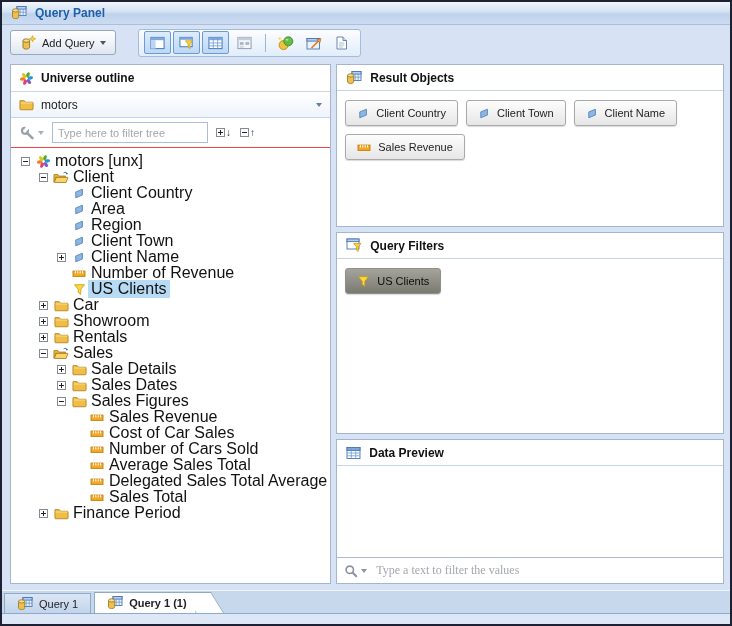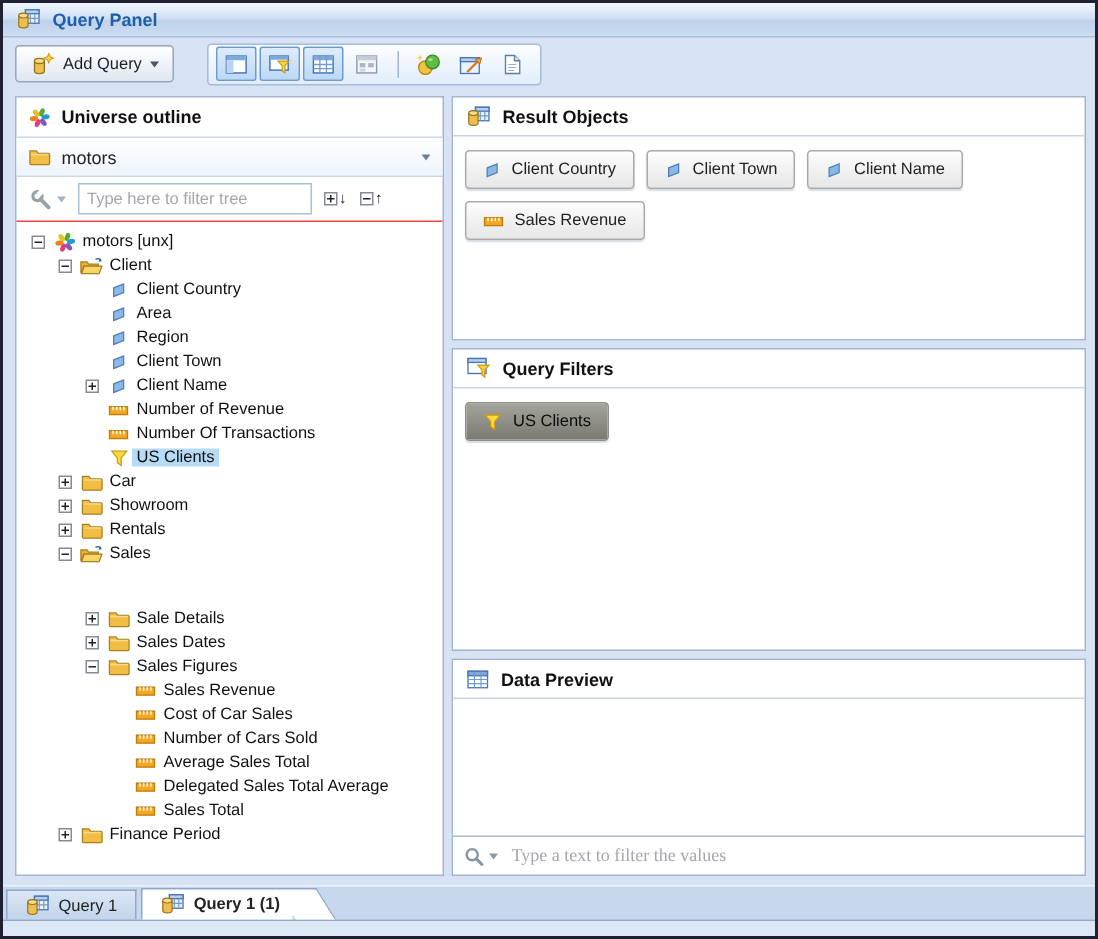--- a/index.html
+++ b/index.html
@@ -49,21 +49,21 @@
                 border-bottom:1px solid #ef4444; }
   .wrench-btn { display:flex; align-items:center; gap:3px; border:none; background:none; padding:0 2px; }
   .wrench-btn .caret { border-top-color:#a7b2bf; }
   .filter-input { width:156px; height:21px; border:1px solid #a8c0dd; font-size:11px; padding:0 5px;
                   color:#333; font-family:inherit; margin-left:3px; }
   .filter-input::placeholder, .preview-input::placeholder { color:#a3a7ad; }
   .pm-btn { display:flex; align-items:center; border:none; background:none; padding:0 1px; margin-left:4px; }
   .pm-arrow { font-size:10px; font-weight:bold; color:#222; line-height:1; margin-left:1px; }
 
   
-  .tree { flex:1; overflow:hidden; padding-top:5px; font-size:11px; color:#111; }
+  .tree { flex:1; overflow:hidden; padding-top:5px; font-size:16px; color:#111; }
   .tree-row { height:16px; display:flex; align-items:center; }
   .slot { flex:0 0 17px; display:flex; align-items:center; justify-content:center; }
   .expander { width:9px; height:9px; border:1px solid #858b94; background:#fff; position:relative; }
   .expander::before { content:""; position:absolute; left:1px; right:1px; top:3px; height:1px; background:#222; }
   .expander.plus::after { content:""; position:absolute; top:1px; bottom:1px; left:3px; width:1px; background:#222; }
   .ticon { flex:0 0 18px; display:flex; align-items:center; justify-content:center; }
   .tlabel { padding:0 3px; white-space:nowrap; }
   .tree-row.selected .tlabel { background:#b8dbf5; }
 
   
@@ -335,30 +335,20 @@
           <div class="tree-row" style="padding-left: 42px;">
             <span class="slot"></span>
             <span class="ticon">
               <svg width="14" height="13" viewBox="0 0 14 13">
                 <rect x="1" y="4.1" width="12" height="5.3" fill="#f7a71f" stroke="#bc7f10" stroke-width="0.9"></rect>
                 <path d="M3.4 4.1v2.4 M5.8 4.1v2.4 M8.2 4.1v2.4 M10.6 4.1v2.4" stroke="#fff" stroke-width="1"></path>
               </svg>
             </span>
             <span class="tlabel">Number of Revenue</span>
           </div>
-          <div class="tree-row" style="padding-left: 42px;">
-            <span class="slot"></span>
-            <span class="ticon">
-              <svg width="14" height="13" viewBox="0 0 14 13">
-                <rect x="1" y="4.1" width="12" height="5.3" fill="#f7a71f" stroke="#bc7f10" stroke-width="0.9"></rect>
-                <path d="M3.4 4.1v2.4 M5.8 4.1v2.4 M8.2 4.1v2.4 M10.6 4.1v2.4" stroke="#fff" stroke-width="1"></path>
-              </svg>
-            </span>
-            <span class="tlabel">Number Of Transactions</span>
-          </div>
           <div class="tree-row selected" style="padding-left: 42px;">
             <span class="slot"></span>
             <span class="ticon">
               <svg width="13" height="13" viewBox="0 0 14 13">
                 <polygon points="1.6,1.4 12.4,1.4 8.4,6.2 8.4,11.7 5.6,9.7 5.6,6.2" fill="#ffd83d" stroke="#c79d12" stroke-width="0.9"></polygon>
               </svg>
             </span>
             <span class="tlabel">US Clients</span>
           </div>
           <div class="tree-row" style="padding-left: 24px;">
@@ -404,21 +394,21 @@
             <span class="ticon">
               <svg width="16" height="13" viewBox="0 0 17 13">
                 <path d="M1 3.4h4.3l1.2 1.6h6.8v1.4H3.1L1 11.4z" fill="#e9b23c" stroke="#a7801f" stroke-width="0.9"></path>
                 <path d="M3.4 6.4h12.5l-2 5.4H1.4z" fill="#f8d46a" stroke="#a7801f" stroke-width="0.9"></path>
                 <path d="M11.3 1.6c1.7-1 3.2-.5 3.9.9" fill="none" stroke="#2d5f9e" stroke-width="1"></path>
                 <polygon points="14.5,1.1 15.8,3.1 13.6,3.1" fill="#2d5f9e"></polygon>
               </svg>
             </span>
             <span class="tlabel">Sales</span>
           </div>
-          <div class="tree-row" style="padding-left: 42px; margin-top: 27px;">
+          <div class="tree-row" style="padding-left: 42px;">
             <span class="slot">
               <span class="expander plus"></span>
             </span>
             <span class="ticon">
               <svg width="15" height="13" viewBox="0 0 16 13">
                 <path d="M1 2.4h4.6l1.3 1.7h7.3c.5 0 .8.3.8.8v6.4c0 .5-.3.8-.8.8H1.8c-.5 0-.8-.3-.8-.8z" fill="#f2bd45" stroke="#a7801f" stroke-width="0.9"></path>
                 <path d="M1.8 4.9h12.4" stroke="#f9dd8e" stroke-width="1.1"></path>
               </svg>
             </span>
             <span class="tlabel">Sale Details</span>

